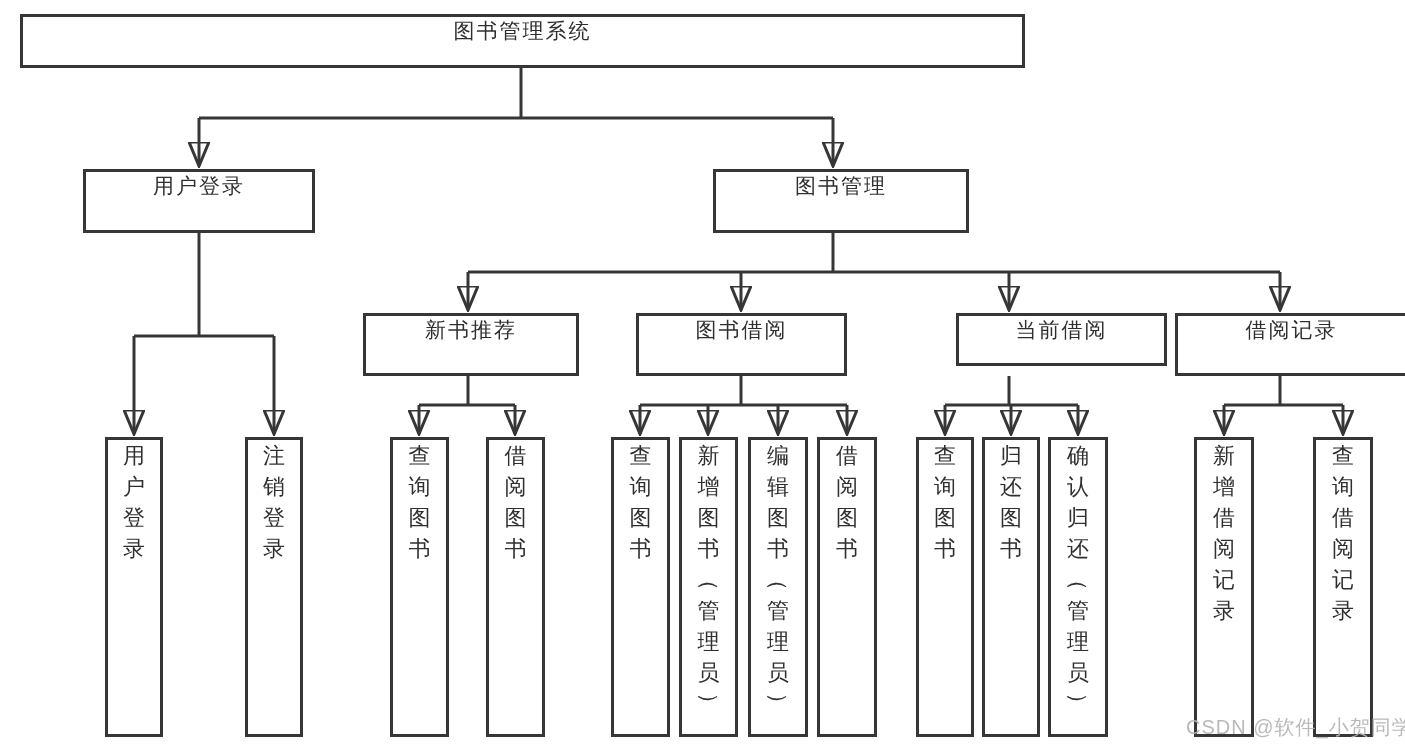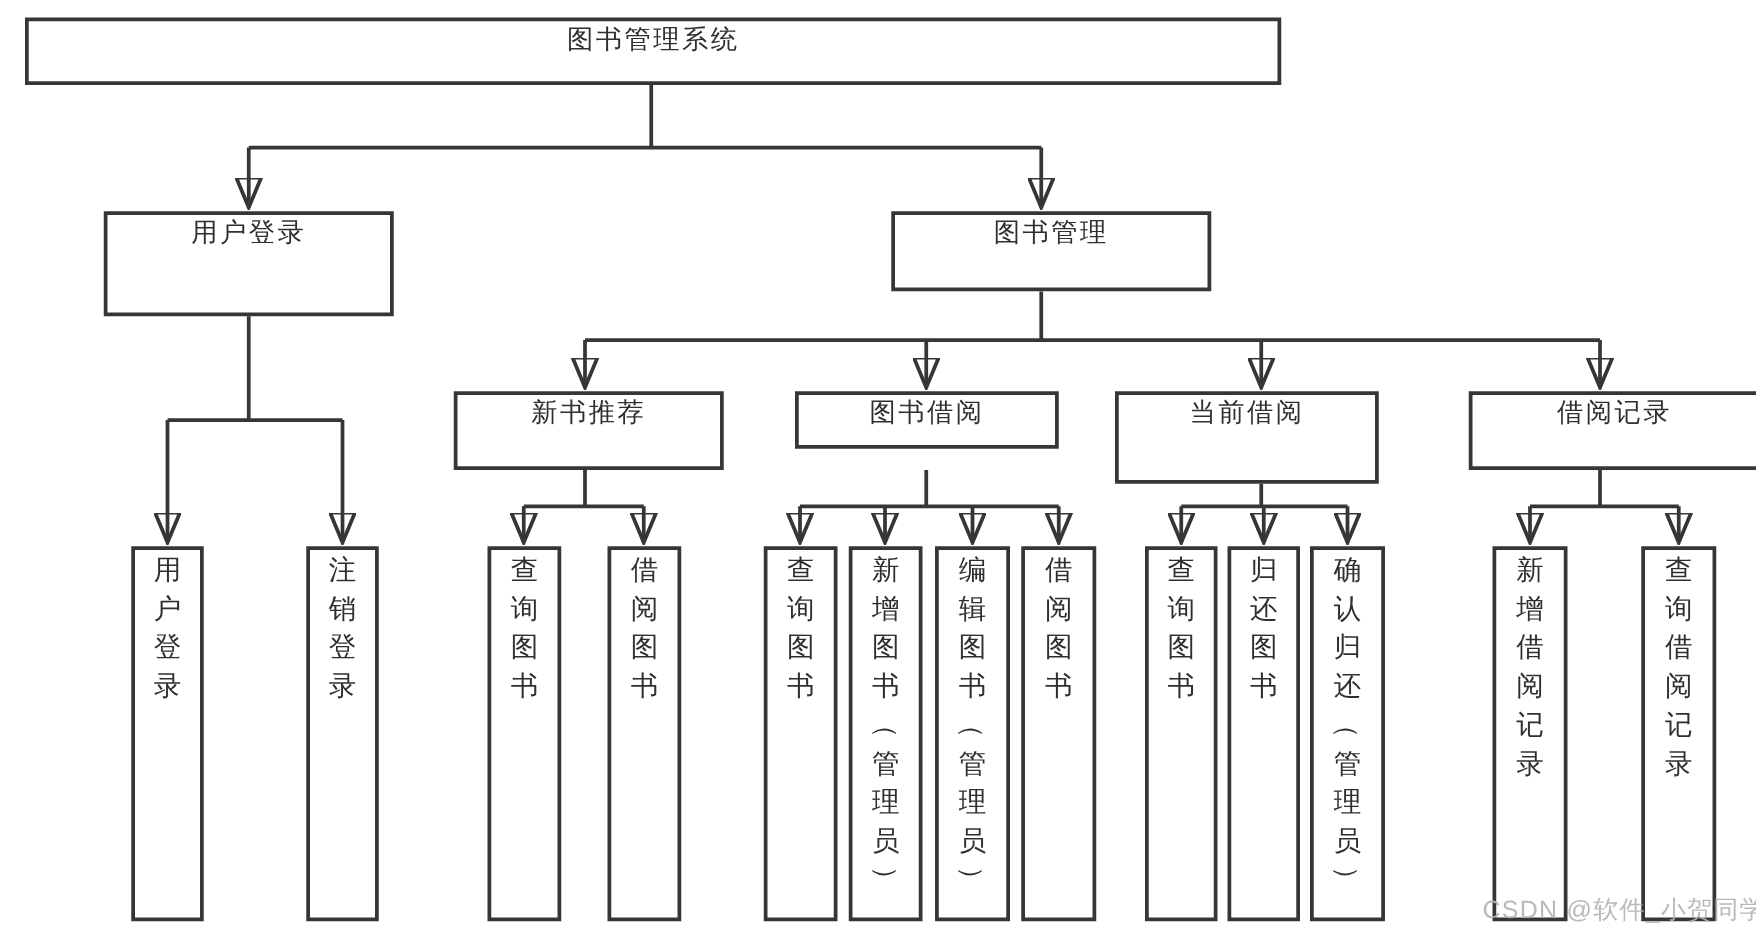--- a/index.html
+++ b/index.html
@@ -90,34 +90,34 @@
   <path d="M1280 376 V405"></path>
   <path d="M1224 405 H1343"></path>
   <path d="M1224 405 V434" marker-end="url(#arrow)"></path>
   <path d="M1343 405 V434" marker-end="url(#arrow)"></path>
 </svg>
 
 <div class="node" style="left:20px;top:14px;width:1005px;height:54px;">
   <span class="hlabel">图书管理系统</span>
 </div>
 
-<div class="node" style="left:83px;top:169px;width:232px;height:84px;">
+<div class="node" style="left:83px;top:169px;width:232px;height:64px;">
   <span class="hlabel">用户登录</span>
 </div>
 <div class="node" style="left:713px;top:169px;width:256px;height:64px;">
   <span class="hlabel">图书管理</span>
 </div>
 
 <div class="node" style="left:363px;top:313px;width:216px;height:63px;font-family:Liberation Serif, serif;">
   <span class="hlabel">新书推荐</span>
 </div>
-<div class="node" style="left:636px;top:313px;width:211px;height:46px;">
+<div class="node" style="left:636px;top:313px;width:211px;height:63px;">
   <span class="hlabel">图书借阅</span>
 </div>
-<div class="node" style="left:892px;top:313px;width:211px;height:74px;">
+<div class="node" style="left:956px;top:313px;width:211px;height:53px;">
   <span class="hlabel">当前借阅</span>
 </div>
 <div class="node" style="left:1175px;top:313px;width:233px;height:63px;">
   <span class="hlabel">借阅记录</span>
 </div>
 
 <div class="node" style="left:105px;top:437px;width:58px;height:300px;">
   <span class="vlabel">
       <span class="vchar">用</span>
       <span class="vchar">户</span>

